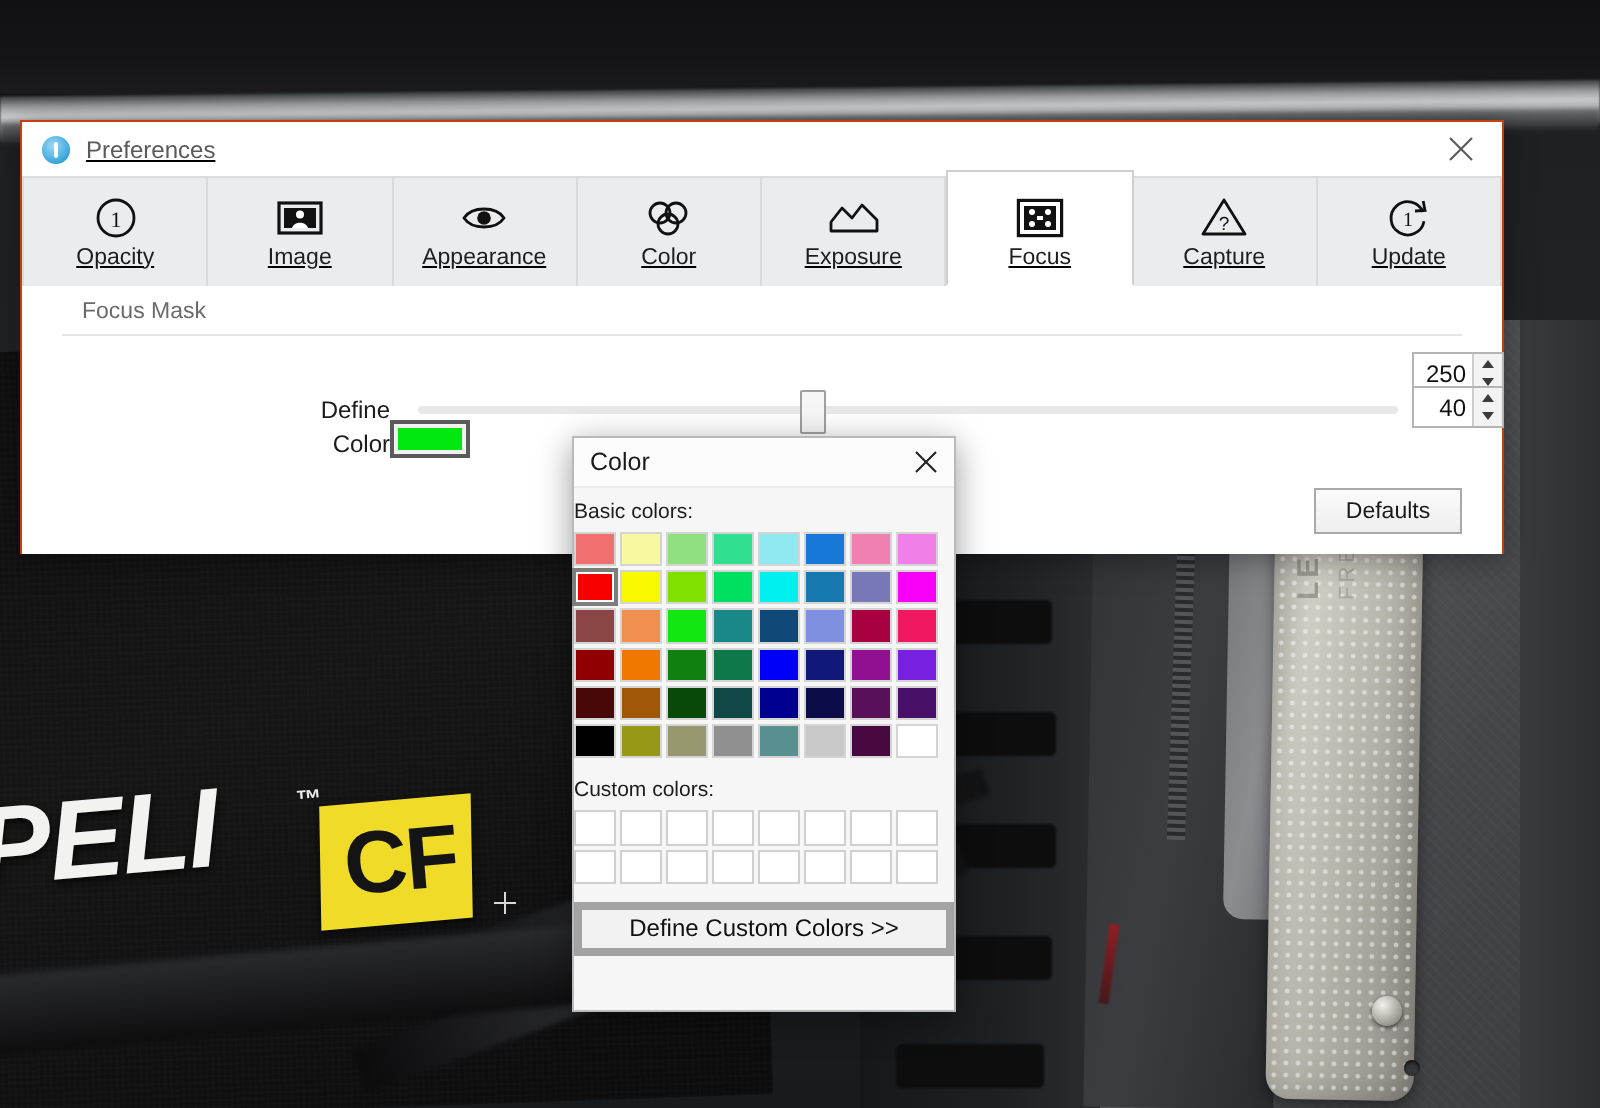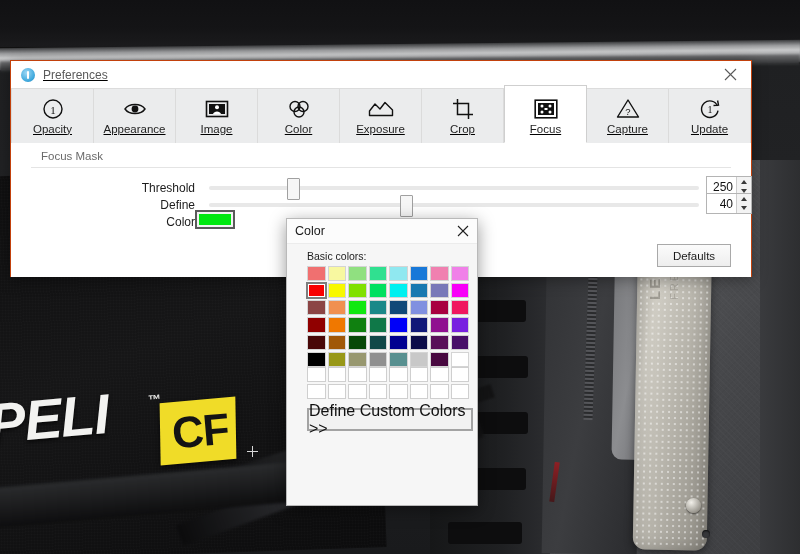--- a/index.html
+++ b/index.html
@@ -153,30 +153,30 @@
     font-size:11.5px;color:#1a1a1a;display:flex;align-items:center;justify-content:center;cursor:pointer;}
 
   
   #color-dialog{position:absolute;left:286px;top:218px;width:190px;height:286px;
     background:#f6f6f6;border:1px solid #b9b9b9;box-shadow:0 4px 16px rgba(0,0,0,.4);}
   #cd-titlebar{height:24px;background:#fcfcfc;display:flex;align-items:center;
     padding-left:8px;position:relative;border-bottom:1px solid #ececec;}
   #cd-title{font-size:12.5px;color:#1a1a1a;}
   #cd-close{position:absolute;right:4px;top:3px;width:20px;height:18px;
     display:flex;align-items:center;justify-content:center;cursor:pointer;}
-  #cd-body{padding:6px 8px 8px 20px;}
+  #cd-body{padding:6px 8px 8px 0;}
   .cd-section-label{font-size:10.5px;color:#1c1c1c;margin-bottom:4px;}
   #basic-grid{display:grid;grid-template-columns:repeat(8,1fr);gap:2px;}
   .swatch{width:100%;aspect-ratio:1/0.82;border:1px solid #d4d4d4;cursor:pointer;box-sizing:border-box;}
   .swatch.selected{outline:2px solid #7d7d7d;outline-offset:-1px;box-shadow:0 0 0 1px #fff inset;}
   #custom-label{margin-top:10px;}
   #custom-grid{display:grid;grid-template-columns:repeat(8,1fr);gap:2px;}
   .custom-sw{width:100%;aspect-ratio:1/0.82;background:#fff;border:1px solid #cfcfcf;cursor:pointer;box-sizing:border-box;}
-  #define-btn{margin-top:9px;width:100%;height:19px;background:#f2f2f2;border:2px solid #a3a3a3;
-    font-size:16px;color:#111;display:flex;align-items:center;justify-content:center;cursor:pointer;}
+  #define-btn{margin-top:9px;width:100%;height:19px;background:#f2f2f2;border:4px solid #a3a3a3;
+    font-size:12px;color:#111;display:flex;align-items:center;justify-content:center;cursor:pointer;}
   #cd-buttons{margin-top:8px;display:flex;gap:8px;}
   .cd-btn{width:60px;height:20px;background:linear-gradient(180deg,#fcfcfc,#f0f0f0);
     border:1px solid #a9a9a9;font-size:11.5px;color:#111;
     display:flex;align-items:center;justify-content:center;cursor:pointer;}
   .cd-btn.default-focus{border:2px solid #2a7fd4;background:#fbfbfb;}
 </style>
 </head>
 <body>
 
 <div id="photo-backdrop">
@@ -246,39 +246,39 @@
             <circle cx="11" cy="11" r="9" fill="none" stroke="#111" stroke-width="1.4"></circle>
             <text x="11" y="15.5" font-size="11" font-family="Liberation Serif, serif" text-anchor="middle" fill="#111">1</text>
           </svg>
       </div>
       <div class="tab-label">Opacity</div>
     </div>
 
     <div class="tab">
       <div class="tab-icon">
         <svg width="24" height="18" viewBox="0 0 24 18">
-            <path d="M2 9 C6 3,18 3,22 9 C18 15,6 15,2 9 Z" fill="none" stroke="#111" stroke-width="1.4"></path>
-            <circle cx="12" cy="9" r="3.4" fill="#111"></circle>
-          </svg>
-      </div>
-      <div class="tab-label">Appearance</div>
-    </div>
-
-    <div class="tab">
-      <div class="tab-icon">
-        <svg width="24" height="18" viewBox="0 0 24 18">
             <rect x="1.5" y="1.5" width="21" height="15" fill="none" stroke="#111" stroke-width="1.6"></rect>
             <rect x="4" y="4" width="16" height="10" fill="#111"></rect>
             <circle cx="12" cy="7.2" r="2" fill="#fff"></circle>
             <path d="M8 14 C9 10.5,15 10.5,16 14 Z" fill="#fff"></path>
           </svg>
       </div>
       <div class="tab-label">Image</div>
     </div>
 
+    <div class="tab">
+      <div class="tab-icon">
+        <svg width="24" height="18" viewBox="0 0 24 18">
+            <path d="M2 9 C6 3,18 3,22 9 C18 15,6 15,2 9 Z" fill="none" stroke="#111" stroke-width="1.4"></path>
+            <circle cx="12" cy="9" r="3.4" fill="#111"></circle>
+          </svg>
+      </div>
+      <div class="tab-label">Appearance</div>
+    </div>
+
 
     <div class="tab">
       <div class="tab-icon">
         <svg width="24" height="20" viewBox="0 0 24 20">
             <circle cx="8" cy="7.5" r="5" fill="none" stroke="#111" stroke-width="1.4"></circle>
             <circle cx="16" cy="7.5" r="5" fill="none" stroke="#111" stroke-width="1.4"></circle>
             <circle cx="12" cy="13" r="5" fill="none" stroke="#111" stroke-width="1.4"></circle>
           </svg>
       </div>
       <div class="tab-label">Color</div>
@@ -286,29 +286,20 @@
 
     <div class="tab">
       <div class="tab-icon">
         <svg width="26" height="18" viewBox="0 0 26 18">
             <path d="M1.5 15.5 L1.5 11 L7 4 L12 9 L17 2.5 L24.5 10 L24.5 15.5 Z" fill="none" stroke="#111" stroke-width="1.4" stroke-linejoin="round"></path>
           </svg>
       </div>
       <div class="tab-label">Exposure</div>
     </div>
 
-    <div class="tab">
-      <div class="tab-icon">
-        <svg width="22" height="22" viewBox="0 0 22 22">
-            <path d="M5.5 1 L5.5 16.5 L21 16.5" fill="none" stroke="#111" stroke-width="1.5"></path>
-            <path d="M1 5.5 L16.5 5.5 L16.5 21" fill="none" stroke="#111" stroke-width="1.5"></path>
-          </svg>
-      </div>
-      <div class="tab-label">Crop</div>
-    </div>
 
     <div class="tab selected">
       <div class="tab-icon">
         <svg width="24" height="20" viewBox="0 0 24 20">
             <rect x="1.2" y="1.2" width="21.6" height="17.6" fill="none" stroke="#111" stroke-width="1.6"></rect>
             <rect x="4" y="4" width="16" height="12" fill="#111"></rect>
             <circle cx="8" cy="7" r="1.5" fill="#fff"></circle>
             <circle cx="16" cy="7" r="1.5" fill="#fff"></circle>
             <circle cx="8" cy="13" r="1.5" fill="#fff"></circle>
             <circle cx="16" cy="13" r="1.5" fill="#fff"></circle>
@@ -339,27 +330,20 @@
       <div class="tab-label">Update</div>
     </div>
 
 
   </div>
 
   <div id="panel">
     <div id="group-label">Focus Mask</div>
     <div id="group-rule"></div>
 
-    <div class="row" style="left:128px;top:35px;width:560px;">
-      <div class="row-label">Threshold</div>
-      <div class="slider-track" style="width:490px;">
-        <div class="fill"></div>
-        <div class="slider-handle" id="threshold-handle" style="left: calc(17% - 5px);"></div>
-      </div>
-    </div>
     <div class="spin" style="left:695px;top:33px;">
       <div class="val">250</div>
       <div class="arrows">
         <div>
             <span class="ar-up"></span>
           </div>
         <div>
             <span class="ar-dn"></span>
           </div>
       </div>
@@ -452,20 +436,21 @@
         <div class="swatch" style="background: rgb(0, 0, 0);"></div>
         <div class="swatch" style="background: rgb(152, 152, 24);"></div>
         <div class="swatch" style="background: rgb(152, 152, 112);"></div>
         <div class="swatch" style="background: rgb(144, 144, 144);"></div>
         <div class="swatch" style="background: rgb(88, 144, 144);"></div>
         <div class="swatch" style="background: rgb(200, 200, 200);"></div>
         <div class="swatch" style="background: rgb(72, 8, 64);"></div>
         <div class="swatch" style="background: rgb(255, 255, 255);"></div>
       </div>
 
+    <div class="cd-section-label" id="custom-label">Custom colors:</div>
     <div id="custom-grid">
         <div class="custom-sw" style="background: rgb(255, 255, 255);"></div>
         <div class="custom-sw" style="background: rgb(255, 255, 255);"></div>
         <div class="custom-sw" style="background: rgb(255, 255, 255);"></div>
         <div class="custom-sw" style="background: rgb(255, 255, 255);"></div>
         <div class="custom-sw" style="background: rgb(255, 255, 255);"></div>
         <div class="custom-sw" style="background: rgb(255, 255, 255);"></div>
         <div class="custom-sw" style="background: rgb(255, 255, 255);"></div>
         <div class="custom-sw" style="background: rgb(255, 255, 255);"></div>
         <div class="custom-sw" style="background: rgb(255, 255, 255);"></div>

